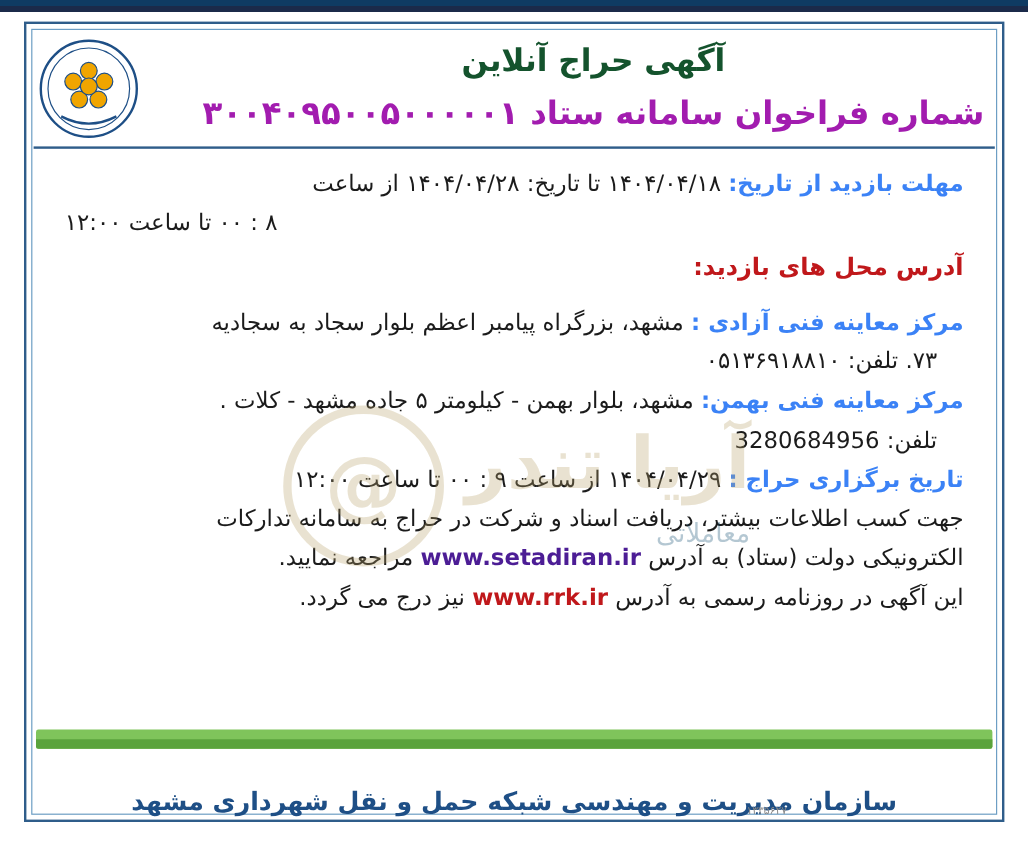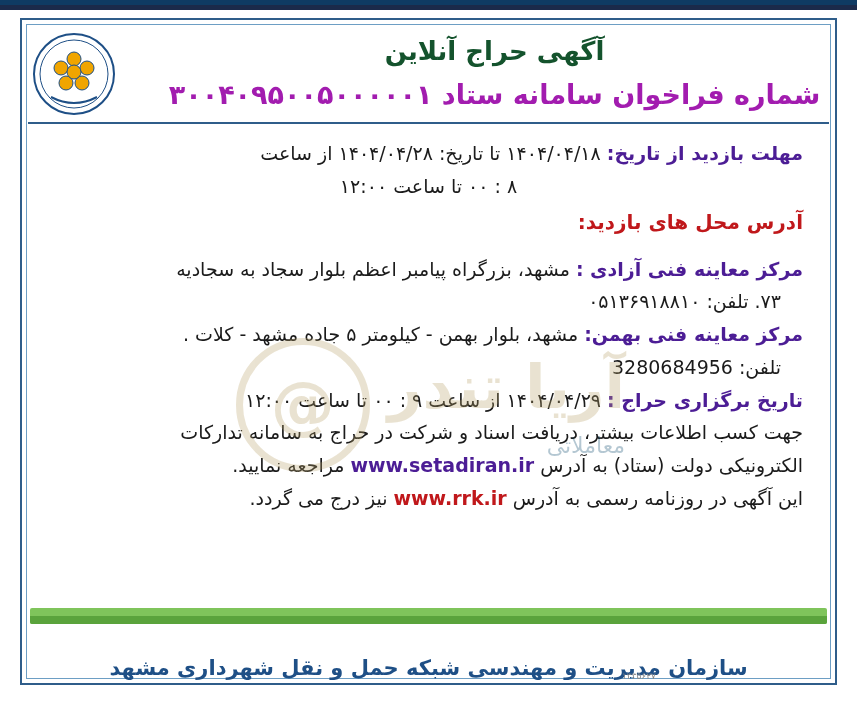--- a/index.html
+++ b/index.html
@@ -111,23 +111,23 @@
     direction: rtl;
     text-align: right;
   }
   .line {
     font-size: 19px;
     color: #1b1b1b;
     line-height: 1.62;
     margin: 0 0 2px 0;
     white-space: nowrap;
   }
-  .lbl-red  { color: #4c1d95; font-weight: bold; }
+  .lbl-red  { color: #3b82f6; font-weight: bold; }
   .lbl-dark { color: #111; font-weight: bold; }
-  .center { text-align: center; }
+  .center { text-align: left; }
   .sec-head {
     font-size: 20px;
     font-weight: bold;
     color: #c0181b;
     margin: 8px 0 20px 0;
   }
   .url {
     color: #4c1d95;
     font-weight: bold;
     direction: ltr;

